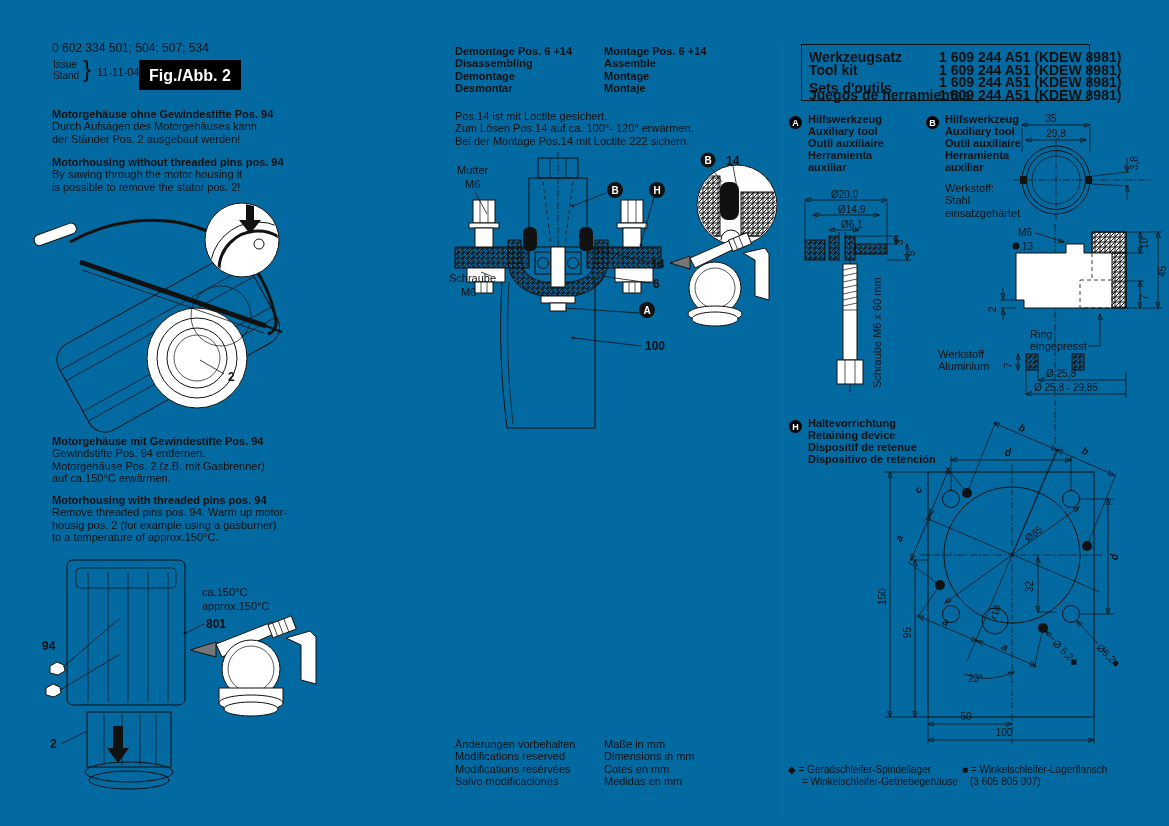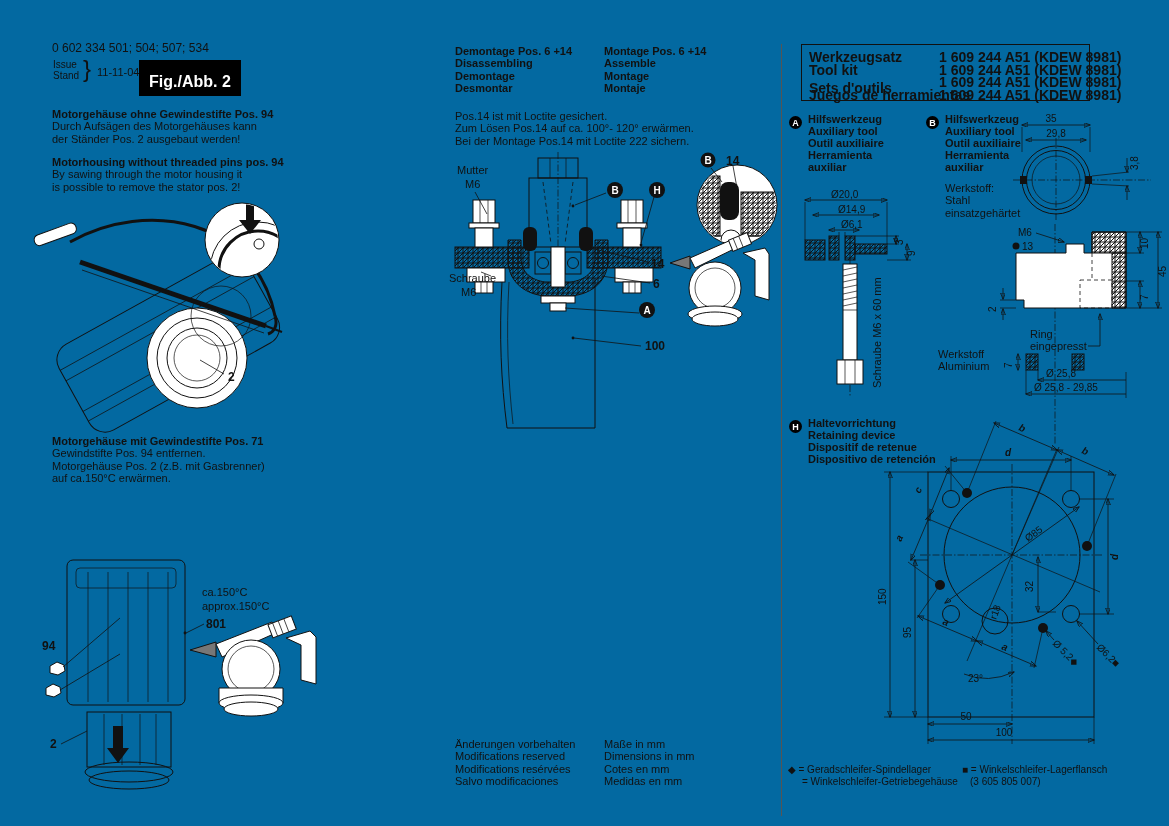--- a/index.html
+++ b/index.html
@@ -3,21 +3,21 @@
 <meta charset="utf-8">
 <style>
   html,body{margin:0;padding:0;background:#888}
   .page{position:relative;width:1169px;height:826px;background:#0369a1;
         font-family:"Liberation Sans","DejaVu Sans",sans-serif;color:#111;overflow:hidden}
   .abs{position:absolute}
   .txt{font-size:11px;line-height:12.4px;white-space:nowrap}
   .b{font-weight:bold}
   .fs12{font-size:12px}
   .fs10{font-size:10px}
-  .figbox{background:#000;color:#fff;font-weight:bold;font-size:16px;padding:13px 10px 5px;white-space:nowrap}
+  .figbox{background:#000;color:#fff;font-weight:bold;font-size:16px;padding:7px 10px 5px;white-space:nowrap}
   .badge{display:inline-flex;width:13px;height:13px;border-radius:50%;background:#000;color:#fff;
          font-size:9px;font-weight:bold;align-items:center;justify-content:center}
   .sep{width:1px;background:#555}
   .tkbox{border:1.5px solid #111;width:287px;height:55px;font-size:14px;font-weight:bold}
   .tkrow{position:absolute;white-space:nowrap}
   .tk-code{font-weight:bold}
   .brace{font-size:24px;font-weight:normal;line-height:24px}
   .vrow b{font-weight:bold}
   .vrow span.val{margin-left:4px}
   svg{overflow:visible}
@@ -112,24 +112,30 @@
       <circle cx="230" cy="72" r="48" stroke="url(#stip)" stroke-width="14"></circle>
       <circle cx="230" cy="72" r="39" class="thk3"></circle>
       <polygon points="218,6 226,6 226,22 233,22 222,36 211,22 218,22" class="fB"></polygon>
       <circle cx="231" cy="46" r="5" class="fW"></circle>
     </g>
     <line x1="196" y1="176" x2="172" y2="162" class="dim"></line>
     <text x="200" y="183" class="lbb">2</text>
   </svg>
 
   <div class="abs txt" style="left:52px;top:435px">
-    <div class="b">Motorgehäuse mit Gewindestifte Pos. 71</div>
+    <div class="b">Motorgehäuse mit Gewindestifte Pos. 94</div>
     <div>Gewindstifte Pos. 94 entfernen.</div>
     <div>Motorgehäuse Pos. 2 (z.B. mit Gasbrenner)</div>
     <div>auf ca.150°C erwärmen.</div>
+  </div>
+  <div class="abs txt" style="left:52px;top:494px">
+    <div class="b">Motorhousing with threaded pins pos. 94</div>
+    <div>Remove threaded pins pos. 94. Warm up motor-</div>
+    <div>housig pos. 2 (for example using a gasburner)</div>
+    <div>to a temperature of approx.150°C.</div>
   </div>
 
   <svg class="abs" style="left:30px;top:556px" width="305" height="256" viewBox="0 0 305 256">
     <rect x="37" y="4" width="118" height="145" rx="6"></rect>
     <rect x="46" y="12" width="100" height="20" rx="4" class="thin"></rect>
     <line x1="58" y1="16" x2="58" y2="146" class="thin"></line>
     <line x1="78" y1="16" x2="78" y2="146" class="thin"></line>
     <line x1="98" y1="16" x2="98" y2="146" class="thin"></line>
     <line x1="118" y1="16" x2="118" y2="146" class="thin"></line>
     <line x1="138" y1="16" x2="138" y2="146" class="thin"></line>

